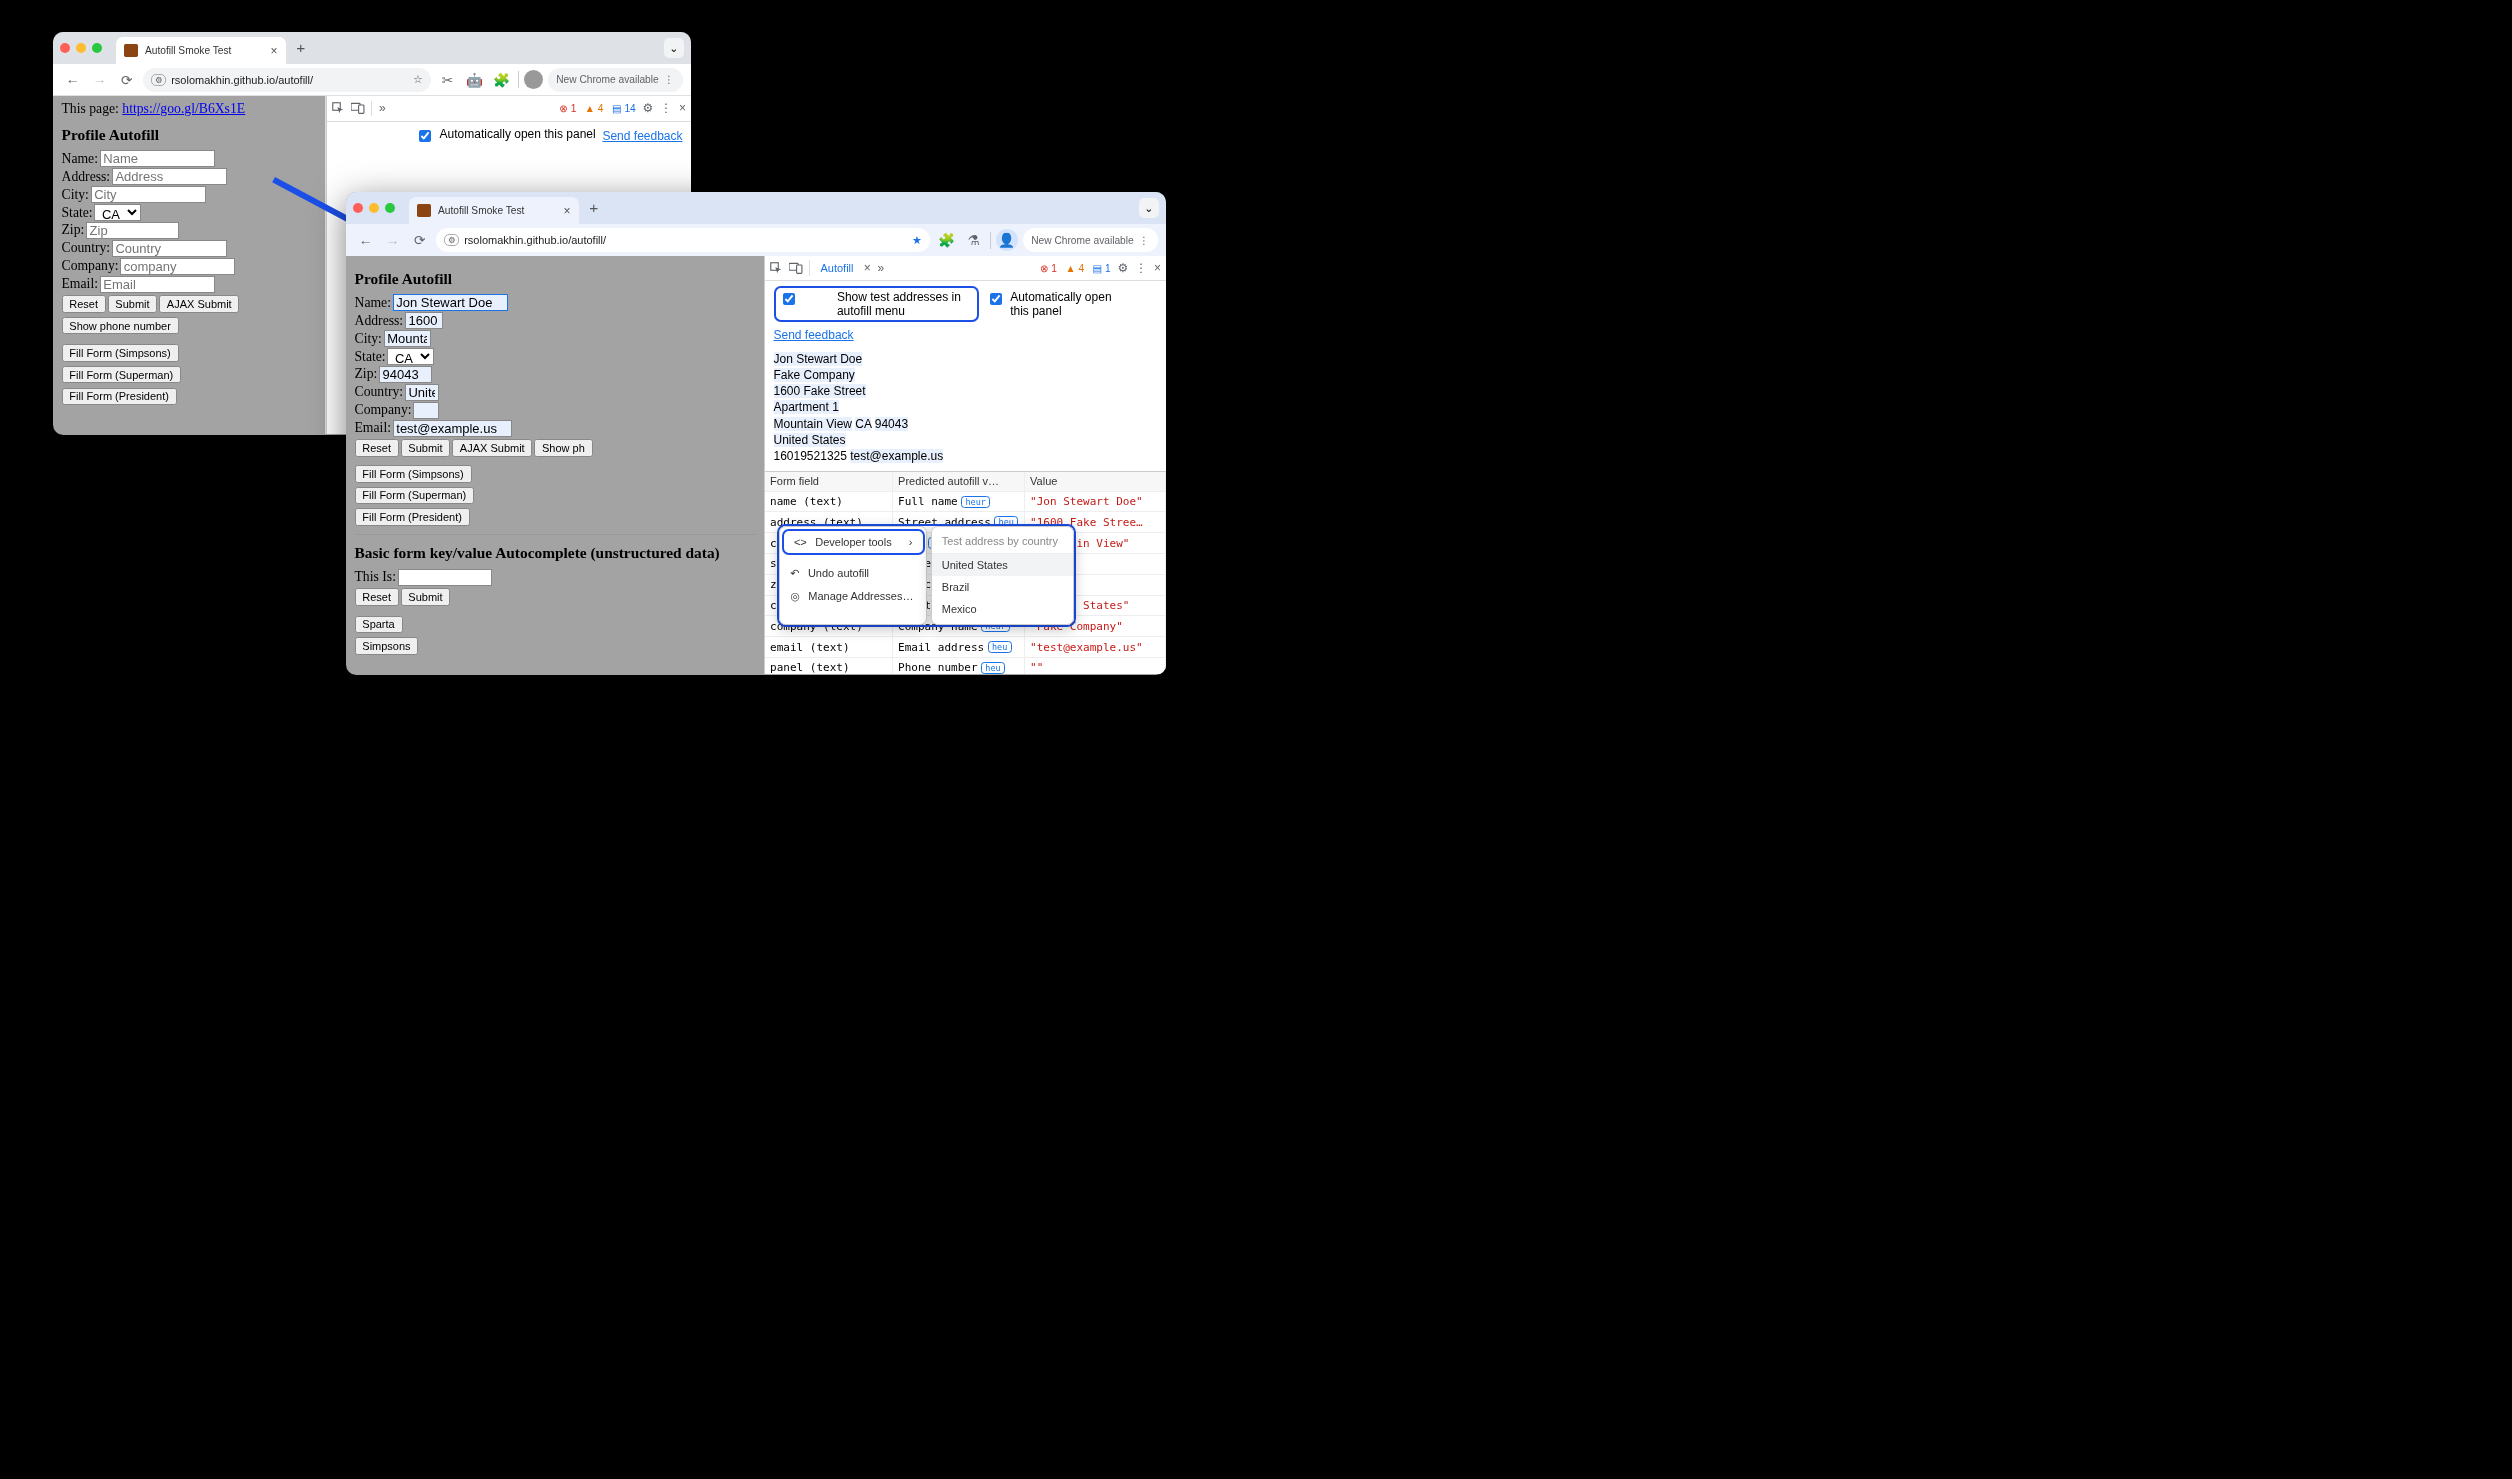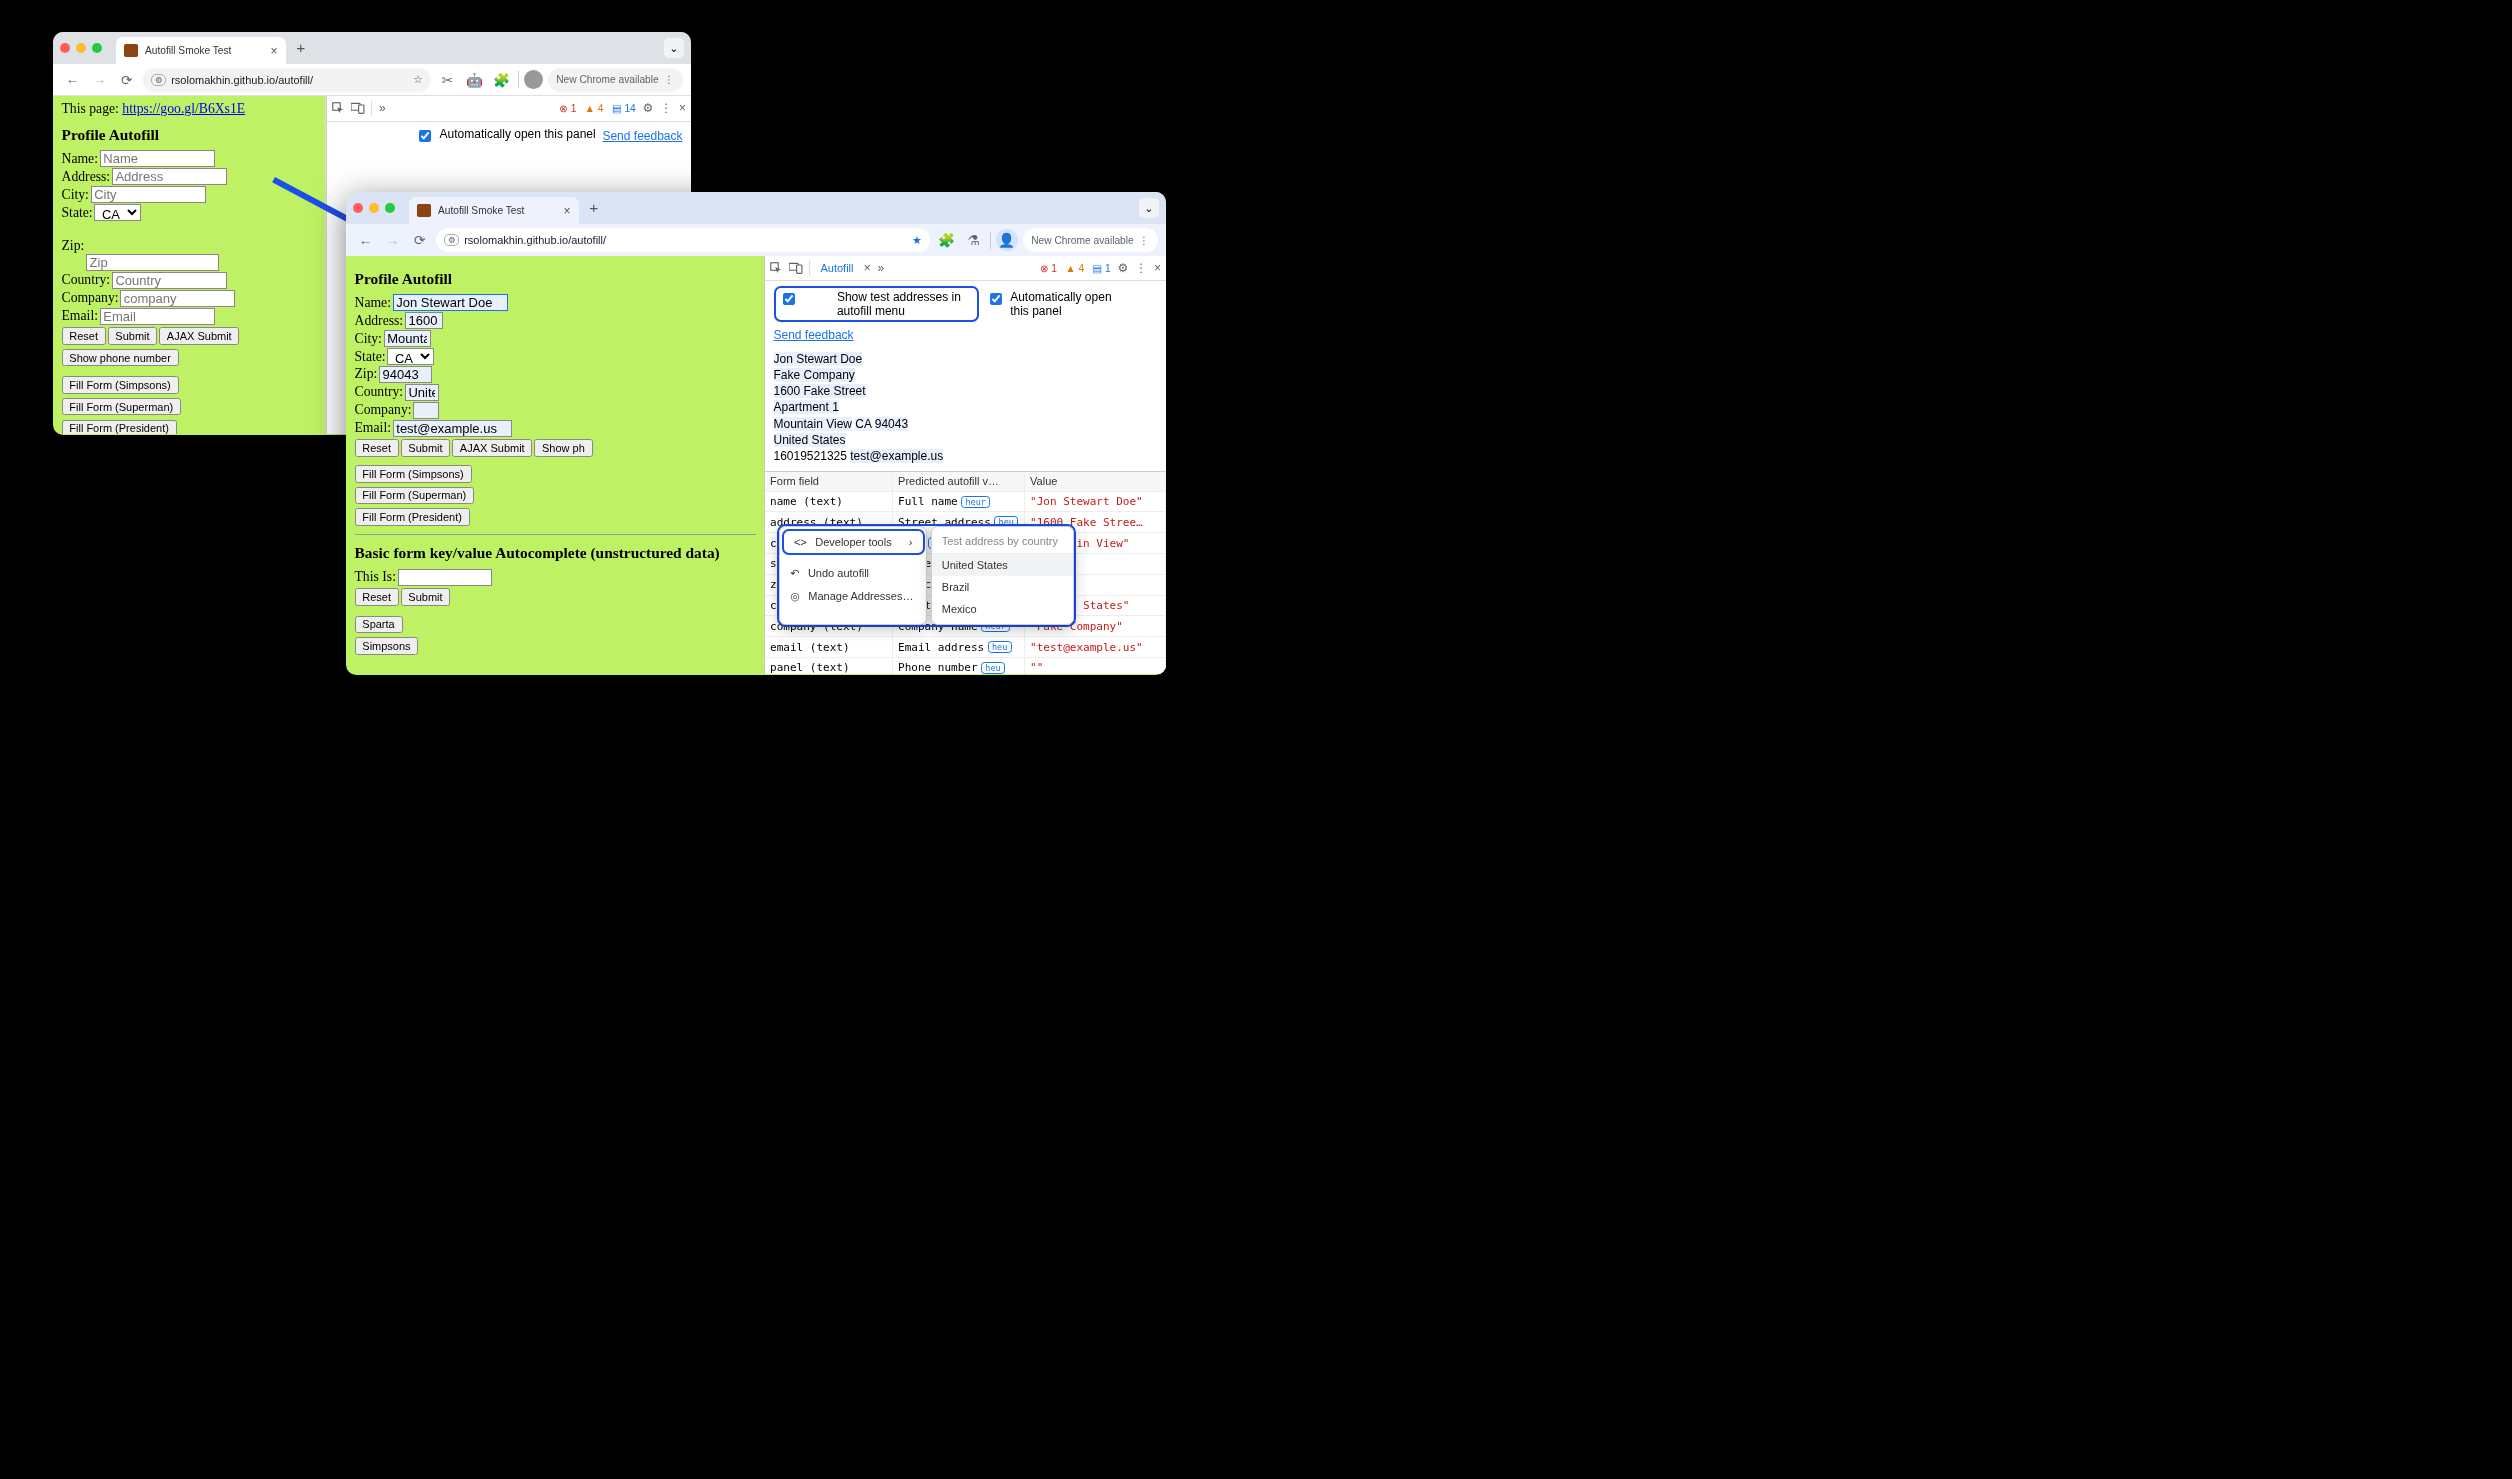--- a/index.html
+++ b/index.html
@@ -8,21 +8,21 @@
     background: #000;
     font-family: -apple-system, BlinkMacSystemFont, "Segoe UI", Arial, sans-serif;
     font-size: 11px;
     width: 2512px;
     height: 1480px;
     transform-origin: 0 0;
     position: relative;
   }
   .window {
     position: absolute;
-    background: #bef264;
+    background: #a3a3a3;
     border-radius: 10.2px;
     box-shadow: 0 8.5px 34px rgba(0,0,0,0.5);
     overflow: hidden;
   }
   .win-a { left: 53px; top: 32px; width: 638px; height: 403px; }
   .win-b { left: 346px; top: 192px; width: 820px; height: 483px; }
   .tabbar {
     background: #dee1e6;
     height: 32px;
     display: flex;
@@ -291,21 +291,21 @@
       <div class="row">
           <label>City:</label> 
           <input type="text" style="width: 115px;" placeholder="City">
         </div>
       <div class="row">
           <label>State:</label> 
           <select><option>CA</option></select>
         </div>
       <div class="row">
           <label>Zip:</label> 
-          <input type="text" style="width: 133px; margin-top: 32px;" placeholder="Zip">
+          <input type="text" style="width: 93px;" placeholder="Zip">
         </div>
       <div class="row">
           <label>Country:</label> 
           <input type="text" style="width: 115px;" placeholder="Country">
         </div>
       <div class="row">
           <label>Company:</label> 
           <input type="text" style="width: 115px;" placeholder="company">
         </div>
       <div class="row">

